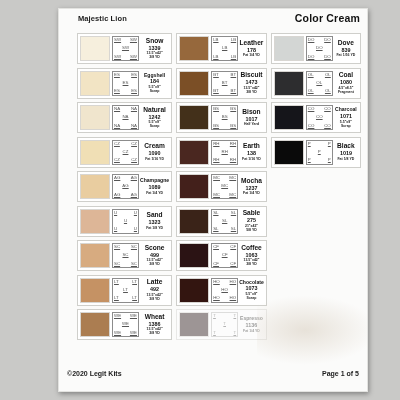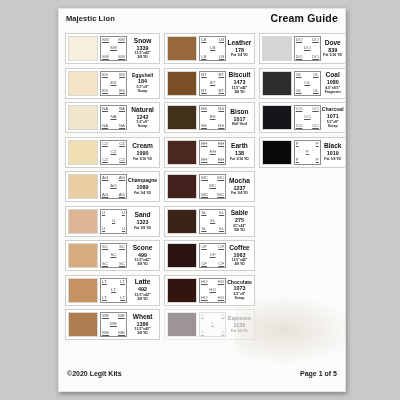--- a/index.html
+++ b/index.html
@@ -3,26 +3,27 @@
 <meta charset="utf-8">
 <style>
   html,body{margin:0;padding:0;}
   body{
     width:400px;height:400px;overflow:hidden;
     background:#c9c9c7;
     font-family:"Liberation Sans", sans-serif;
     -webkit-font-smoothing:antialiased;
   }
   #page{
-    position:absolute;left:58px;top:8px;width:288px;height:384px;
+    position:absolute;left:58px;top:8px;width:310px;height:384px;
     background:#fbfbfa;
     box-shadow:1px 2px 5px rgba(0,0,0,.35);
     border:1px solid #e3e3e0;
     box-sizing:border-box;
     overflow:hidden;
+    padding-left:12px;
   }
   
   #page:after{
     content:"";position:absolute;right:-10px;bottom:26px;width:120px;height:70px;
     background:radial-gradient(ellipse at 40% 50%, rgba(215,205,190,.55), rgba(255,255,255,0) 70%);
     pointer-events:none;
   }
   .hdr{
     position:relative;height:17px;margin:5px 7px 2px 7px;
   }
@@ -68,21 +69,21 @@
   .foot .c{position:absolute;left:0;top:0;font-size:7px;font-weight:bold;color:#1b1b1b;}
   .foot .p{position:absolute;right:0;top:0;font-size:7px;font-weight:bold;color:#1b1b1b;}
 </style>
 </head>
 <body>
 
 <div id="page">
 
   <div class="hdr">
     <div class="left">Majestic Lion</div>
-    <div class="right">Cream Guide</div>
+    <div class="right">Color Cream</div>
   </div>
 
   <div class="grid" id="grid">
       <div class="col">
         <div class="card">
           <div class="sw" style="background: rgb(246, 239, 221);"></div>
           <div class="codes">
             <div class="r">
               <span class="u">SW</span>
               <span class="u">SW</span>

